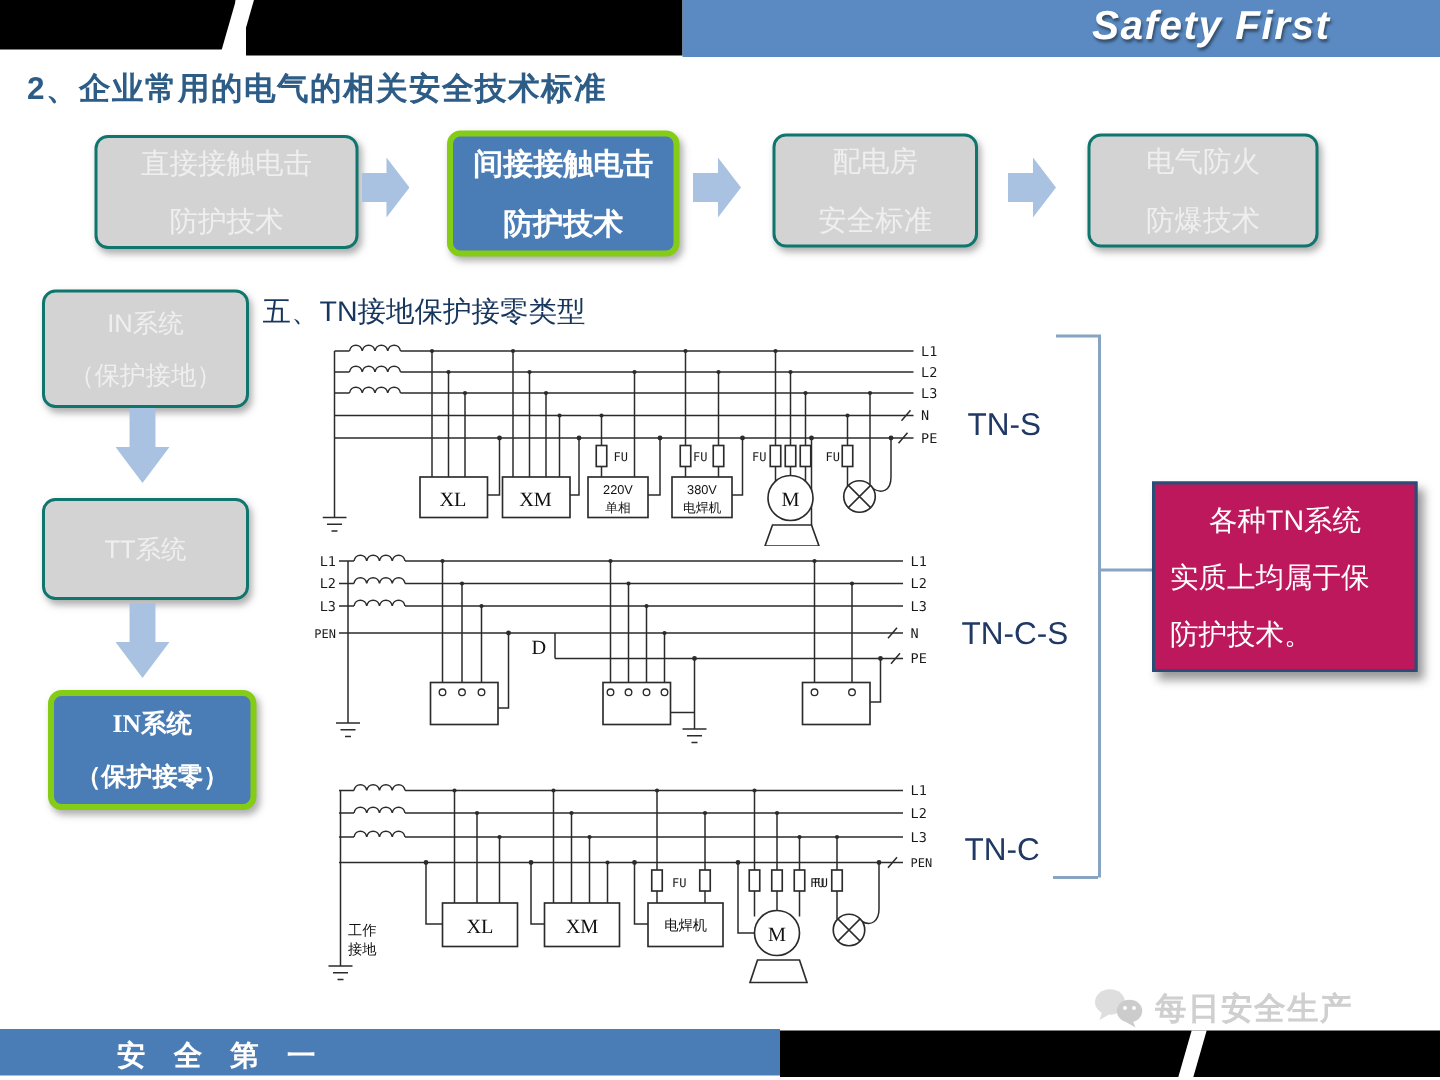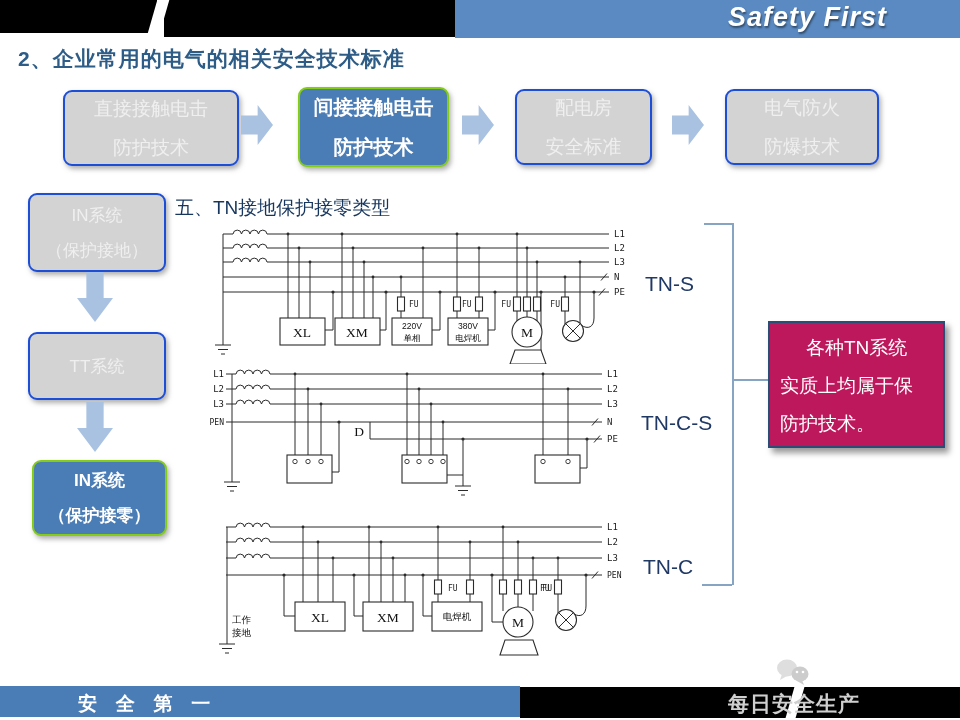--- a/index.html
+++ b/index.html
@@ -8,24 +8,24 @@
   
   .bar{position:absolute;}
   .bar.black{background:#000;}
   .bar.blue{background:#5a8ac1;}
   .slash{position:absolute;background:#fff;transform:skewX(-16deg);}
   .brand{position:absolute;right:73px;top:2px;color:#fff;font-size:27px;font-weight:bold;
          font-style:italic;letter-spacing:1px;text-shadow:1px 2px 2px rgba(0,0,0,.45);}
   .page-title{position:absolute;left:18px;top:45px;font-size:21px;font-weight:bold;
          color:#2d5c86;letter-spacing:1px;}
   
-  .gbox{position:absolute;background:#d3d3d3;border:2px solid #1d4ed8;border-radius:9px;
+  .gbox{position:absolute;background:#d3d3d3;border:2px solid #0f766e;border-radius:9px;
         box-shadow:2px 3px 5px rgba(110,110,110,.55);color:#efefef;display:flex;
         flex-direction:column;align-items:center;justify-content:center;text-align:center;}
-  .gbox.active{background:#4a7cb5;border:2px solid #84cc16;color:#fff;font-weight:bold;}
+  .gbox.active{background:#4a7cb5;border:4px solid #84cc16;color:#fff;font-weight:bold;font-family:Liberation Serif, serif;}
   .tbox{font-size:19px;gap:13px;}
   .lbox{font-size:17px;gap:12px;}
   .arrow-r{position:absolute;background:#a9c2e1;
         clip-path:polygon(0 26%,52% 26%,52% 0,100% 50%,52% 100%,52% 74%,0 74%);}
   .arrow-d{position:absolute;background:#a9c2e1;
         clip-path:polygon(26% 0,74% 0,74% 52%,100% 52%,50% 100%,0 52%,26% 52%);}
   .section-heading{position:absolute;left:175px;top:195px;font-size:19px;font-weight:normal;
         color:#17365d;}
   .tn-label{position:absolute;font-size:21px;font-weight:normal;color:#1f3864;margin-top:28px;}
   .bracket{position:absolute;background:#87a5c3;}
@@ -43,21 +43,21 @@
   .term{fill:#fff;stroke:#2b2b2b;stroke-width:0.9;}
   .dot{fill:#2b2b2b;stroke:none;}
   .t-mono{font-family:"DejaVu Sans Mono",monospace;font-size:9px;fill:#1a1a1a;}
   .t-mono8{font-family:"DejaVu Sans Mono",monospace;font-size:8px;fill:#1a1a1a;}
   .t-serif{font-family:"Liberation Serif",serif;font-size:13.5px;fill:#111;}
   .t-cn{font-family:"Liberation Sans",sans-serif;font-size:8.5px;fill:#111;}
   .t-cn10{font-family:"Liberation Sans",sans-serif;font-size:9.5px;fill:#111;}
   
   .slogan{position:absolute;left:78px;top:691px;color:#fff;font-size:19px;font-weight:bold;
         letter-spacing:7px;font-family:"Liberation Serif",serif;}
-  .watermark{position:absolute;left:728px;top:658px;display:flex;align-items:center;gap:4px;flex-direction:column;}
+  .watermark{position:absolute;left:728px;top:658px;display:flex;align-items:center;gap:4px;}
   .watermark .wm-text{color:#cfcfcf;font-size:21px;font-weight:bold;letter-spacing:1px;}
 </style>
 </head>
 <body>
 
 <div class="stage">
 
   <div class="bar black" style="left:0;top:0;width:157px;height:33px;"></div>
   <div class="bar black" style="left:164px;top:0;width:291px;height:37px;"></div>
   <div class="slash" style="left:152px;top:0;width:12px;height:37px;"></div>

